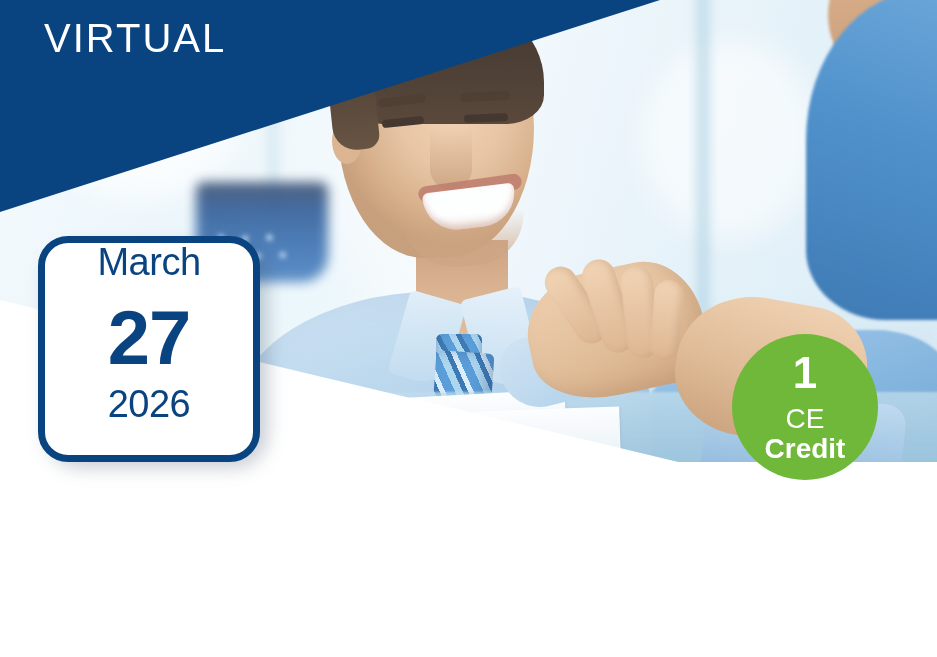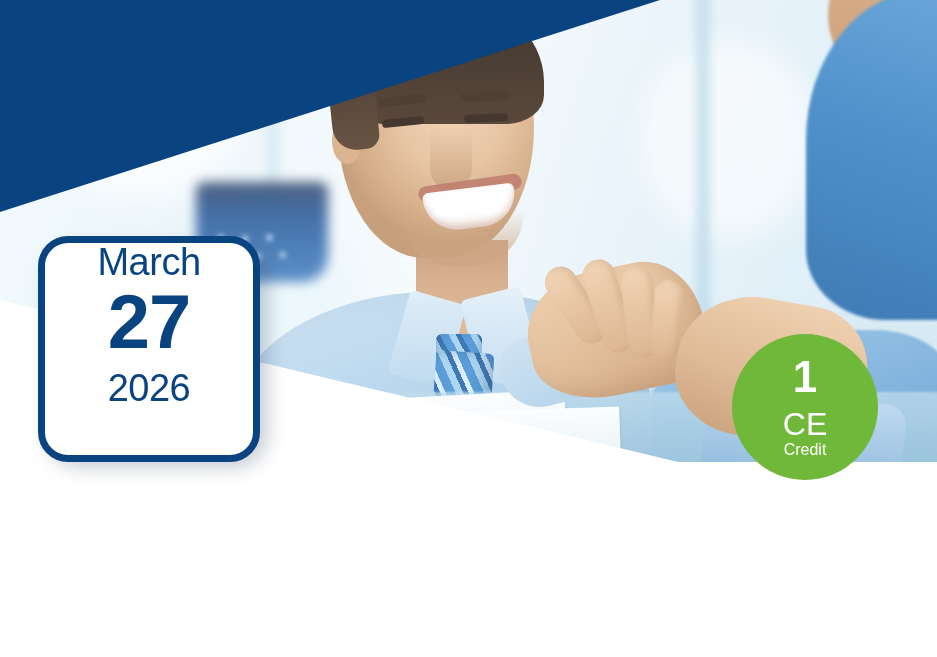--- a/index.html
+++ b/index.html
@@ -385,21 +385,21 @@
     font-size: 38px;
     font-weight: 400;
     line-height: 1;
     letter-spacing: -0.5px;
   }
   .date-day {
     font-size: 76px;
     font-weight: bold;
     line-height: 1.02;
     letter-spacing: -1px;
-    margin-top: 2px;
+    margin-top: 18px;
   }
   .date-year {
     font-size: 38px;
     font-weight: 400;
     line-height: 1;
     letter-spacing: -0.5px;
     margin-top: 8px;
   }
 
   
@@ -414,28 +414,28 @@
     align-items: center;
     justify-content: center;
     line-height: 1;
   }
   .ce-number {
     font-size: 44px;
     font-weight: bold;
     line-height: 1;
   }
   .ce-unit {
-    font-size: 32px;
+    font-size: 28px;
     font-weight: 400;
     margin-top: 9px;
     line-height: 1.05;
   }
   .ce-word {
-    font-size: 16px;
-    font-weight: 400;
+    font-size: 28px;
+    font-weight: 700;
     line-height: 1.05;
   }
 </style>
 </head>
 <body>
 
 <div id="poster">
 
   <div class="photo">
     <div class="bg-window"></div>
@@ -490,20 +490,21 @@
     <div class="hand-r"></div>
 
     <div class="photo-wash"></div>
   </div>
 
   <div class="white-wedge"></div>
 
   <div class="lower-white"></div>
 
   <div class="virtual-banner"></div>
+  <div class="virtual-label">VIRTUAL</div>
 
 
   <div class="date-card-shadow"></div>
   <div class="date-card">
     <div class="date-month">March</div>
     <div class="date-day">27</div>
     <div class="date-year">2026</div>
   </div>
 
   <div class="ce-badge">

